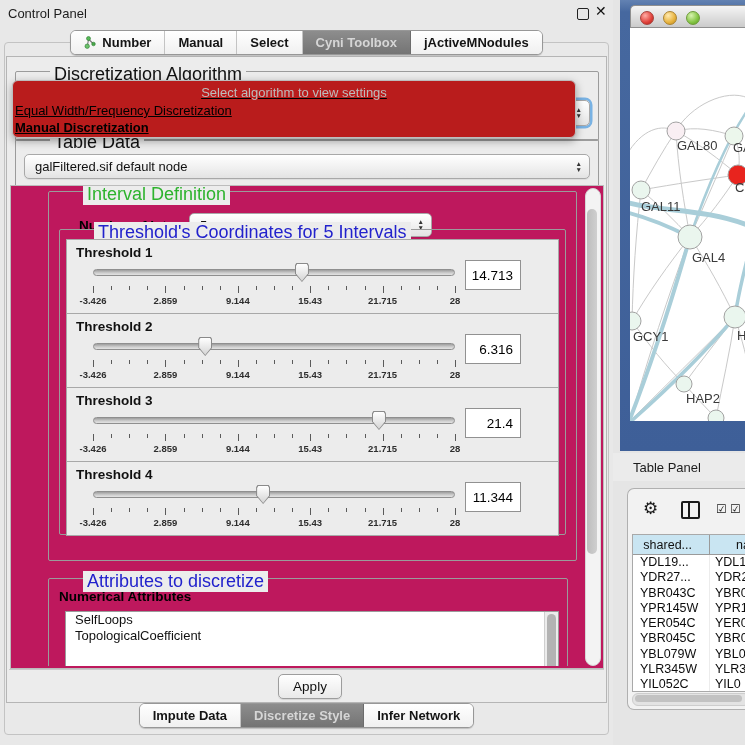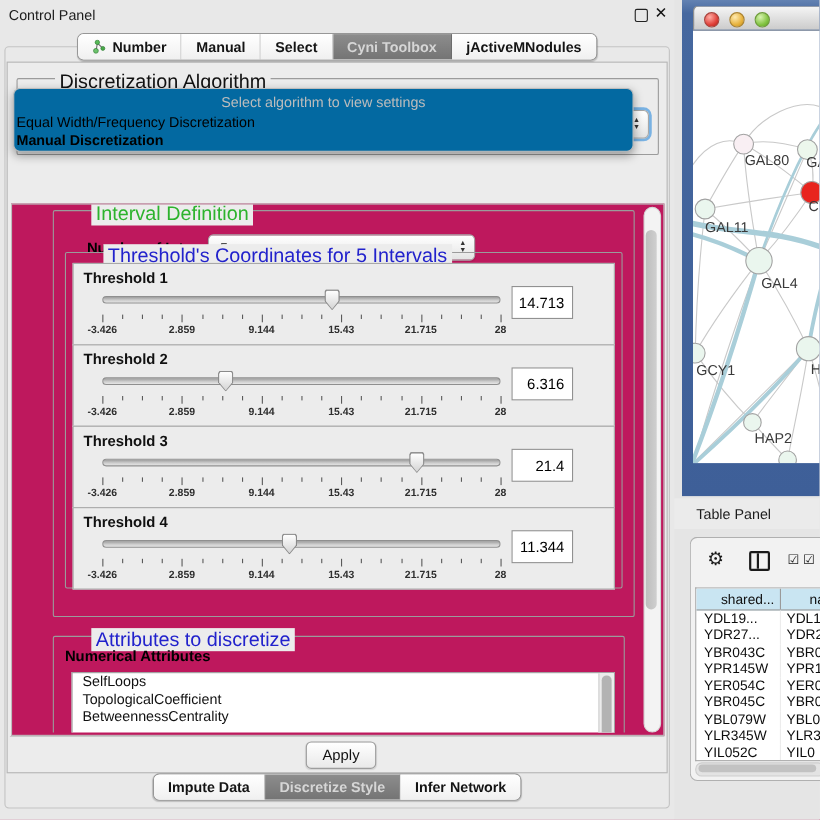--- a/index.html
+++ b/index.html
@@ -29,22 +29,22 @@
   .tb-green .tb-title{color:#2db32d;}
   .tb-blue .tb-title{color:#2222cc;}
   
   .combo{position:absolute;border:1px solid #a8a8a8;border-radius:5px;
     background:linear-gradient(#ffffff,#efefef 60%,#e3e3e3);box-shadow:0 1px 1px rgba(0,0,0,.07);
     font-size:13px;color:#111;display:flex;align-items:center;padding:0 24px 0 10px;box-sizing:border-box;}
   .stepper{position:absolute;right:7px;top:50%;transform:translateY(-50%);display:flex;flex-direction:column;align-items:center;color:#333;}
   .stepper span{font-size:6.5px;line-height:6px;}
   .focus-ring{box-shadow:0 0 0 2.5px #79b2e3;}
   
-  #algo-popup{position:absolute;left:12px;top:80px;width:562px;height:56px;background:#0369a1;
-    border:1px solid #bdbdbd;border-radius:6px;box-shadow:0 3px 9px rgba(0,0,0,.35);z-index:40;overflow:hidden;}
+  #algo-popup{position:absolute;left:12px;top:80px;width:562px;height:56px;background:#b91c1c;
+    border:1px solid #bdbdbd;border-radius:6px;box-shadow:0 3px 9px rgba(0,0,0,.35);z-index:40;overflow:hidden;text-decoration:underline;}
   #algo-popup .prompt{margin-top:4px;text-align:center;font-size:13px;color:#bcbcbc;height:17px;}
   #algo-popup .pitem{font-size:13px;color:#000;height:17px;line-height:17px;padding-left:2px;}
   #algo-popup .pitem.bold{font-weight:bold;}
   
   #scroll-frame{position:absolute;left:3px;top:128px;width:592px;height:482px;border:1px solid #bcbcbc;background:#be185d;}
   #scroll-content{position:absolute;left:1px;top:0;width:566px;height:480px;overflow:hidden;}
   #main-vscroll{position:absolute;right:2px;top:2px;width:14px;height:476px;background:#f3f3f3;border:1px solid #d6d6d6;border-radius:8px;}
   #main-vscroll .vthumb{position:absolute;left:1px;top:20px;width:10px;height:345px;background:linear-gradient(90deg,#bdbdbd,#cfcfcf);border-radius:6px;}
   
   .thr-stack{position:absolute;left:6px;top:10px;right:6px;}
@@ -89,21 +89,21 @@
     border:1px solid #b0b0b0;border-right:none;border-radius:7px 0 0 7px;box-sizing:border-box;}
   #tb-toolbar{position:absolute;left:0;top:0;width:100%;height:44px;}
   #gear-btn{position:absolute;left:15px;top:10px;font-size:17px;color:#1a1a1a;line-height:20px;}
   #col-btn{position:absolute;left:53px;top:12px;width:15px;height:14px;border:2px solid #1a1a1a;border-radius:2px;}
   #col-btn .div{position:absolute;left:5px;top:0;width:2px;height:100%;background:#1a1a1a;}
   .cbx{position:absolute;top:14px;font-size:12px;color:#1a1a1a;line-height:12px;}
   #cbx1{left:88px;} #cbx2{left:102px;}
   #tb-table{position:absolute;left:4px;top:45px;right:0;height:156px;background:#fff;border:1px solid #a9a9a9;border-right:none;overflow:hidden;}
   .th-row{display:flex;height:19px;background:#c9e5f2;border-bottom:1px solid #9a9a9a;font-size:12.5px;color:#111;}
   .th-cell{display:flex;align-items:center;box-sizing:border-box;}
-  .th-c1{width:77px;justify-content:flex-end;padding-right:5px;border-right:1px solid #9a9a9a;}
+  .th-c1{width:77px;justify-content:flex-end;padding-right:17px;border-right:1px solid #9a9a9a;}
   .th-c2{flex:1;padding-left:26px;}
   .td-row{display:flex;height:15.3px;font-size:12.5px;color:#0c0c0c;}
   .td-c1{width:77px;padding-left:7px;box-sizing:border-box;border-right:1px solid #ececec;white-space:nowrap;overflow:hidden;}
   .td-c2{flex:1;padding-left:5px;white-space:nowrap;overflow:hidden;}
   #tb-hscroll{position:absolute;left:4px;right:2px;top:204px;height:11px;background:#e3e3e3;border:1px solid #cdcdcd;border-radius:6px;}
   #tb-hscroll .hthumb{position:absolute;left:2px;top:1px;height:7px;width:92%;background:#c2c2c2;border-radius:4px;}
 </style>
 </head>
 <body>
 
@@ -149,20 +149,30 @@
     <div class="tborder" id="algo-group" style="left:8px;top:14px;width:582px;height:68px;">
       <span class="tb-title">Discretization Algorithm</span>
       <div class="combo focus-ring" style="left:8px;top:28px;width:566px;height:26px;">
         <span class="stepper">
           <span>▲</span>
             <span>▼</span>
         </span>
       </div>
     </div>
 
+    <div class="tborder" id="tabledata-group" style="left:8px;top:82px;width:582px;height:46px;">
+      <span class="tb-title">Table Data</span>
+      <div class="combo" style="left:8px;top:14px;width:566px;height:25px;">
+        <span>galFiltered.sif default node</span>
+        <span class="stepper">
+          <span>▲</span>
+            <span>▼</span>
+        </span>
+      </div>
+    </div>
 
     <div id="scroll-frame">
       <div id="scroll-content">
         <div class="tborder tb-green" style="left:36px;top:5px;width:527px;height:368px;">
           <span class="tb-title">Interval Definition</span>
           <span style="position:absolute;left:30px;top:26px;font-weight:bold;font-size:13.5px;">Number of Intervals</span>
           <div class="combo" style="left:140px;top:21px;width:243px;height:24px;">
             <span>5</span>
             <span class="stepper">
               <span>▲</span>
@@ -328,21 +338,20 @@
           </div>
         </div>
 
         <div class="tborder tb-blue" style="left:36px;top:392px;width:518px;height:150px;">
           <span class="tb-title">Attributes to discretize</span>
           <span style="position:absolute;left:10px;top:10px;font-weight:bold;font-size:13.5px;">Numerical Attributes</span>
           <div id="attr-list">
             <div id="attr-items">
                 <div class="attr-item">SelfLoops</div>
                 <div class="attr-item">TopologicalCoefficient</div>
-                <div class="attr-item">BetweennessCentrality</div>
               </div>
             <div id="attr-vscroll">
               <div class="vthumb"></div>
             </div>
           </div>
         </div>
       </div>
       <div id="main-vscroll">
         <div class="vthumb"></div>
       </div>

